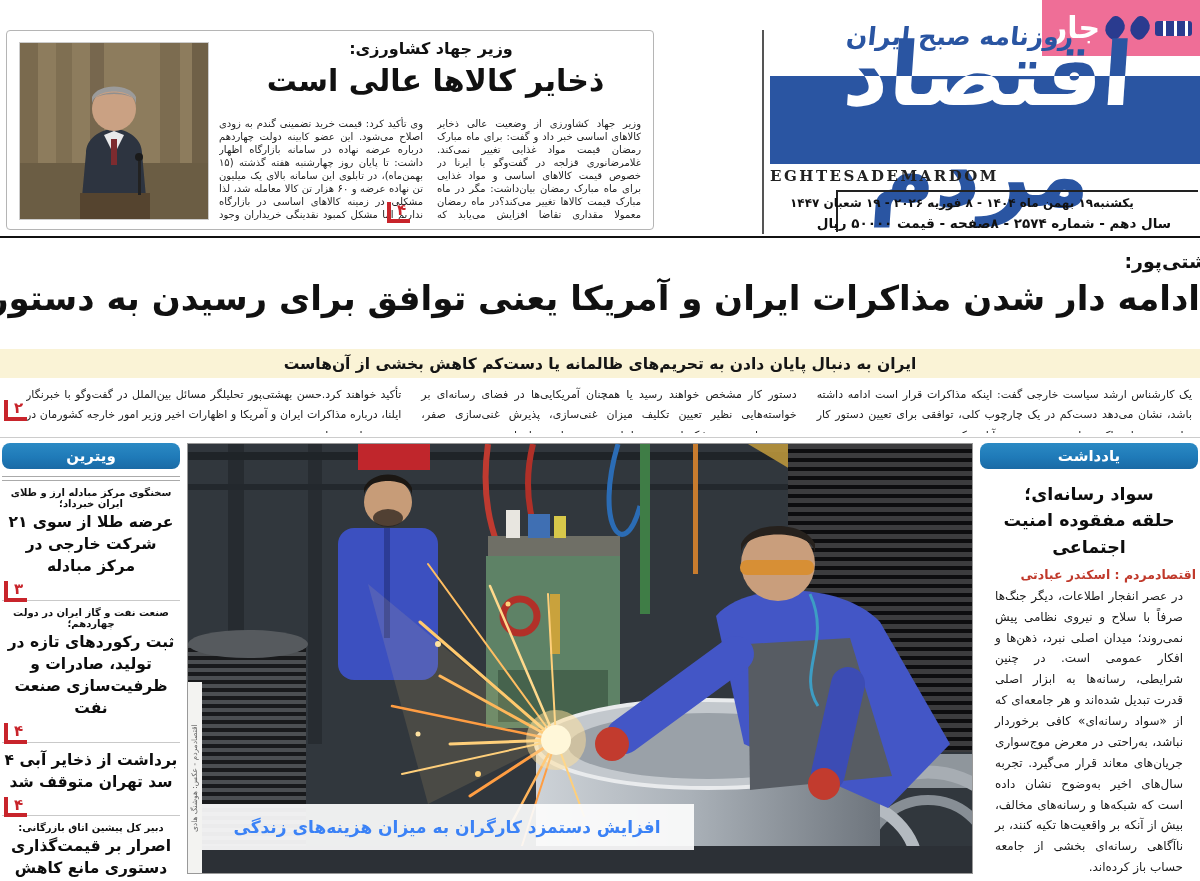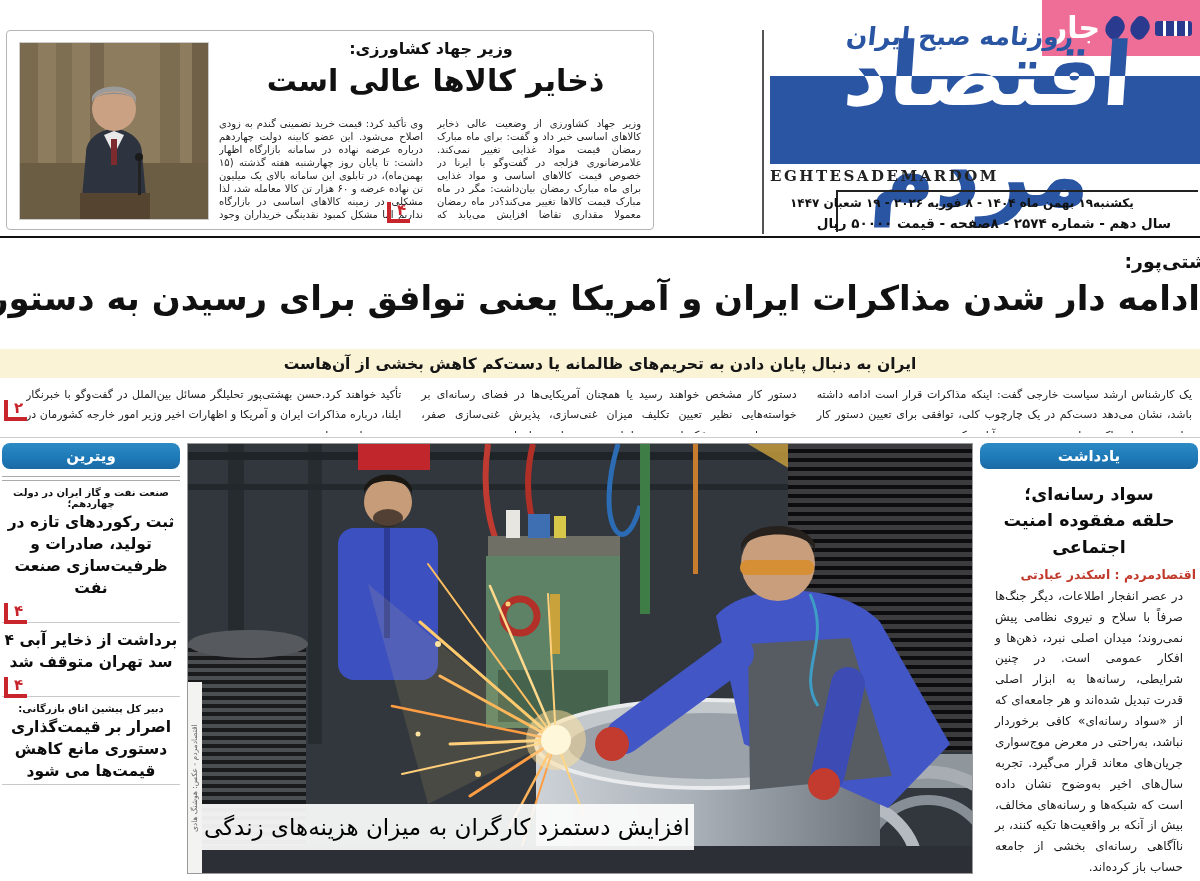--- a/index.html
+++ b/index.html
@@ -60,21 +60,21 @@
   .dbl{border-top:1px solid #aaa;border-bottom:1px solid #aaa;height:3px;margin:7px 0 0;}
   .sb-item{position:relative;padding:6px 2px 2px;border-bottom:1px solid #c9c9c9;}
   .sb-kicker{font-size:10px;font-weight:700;text-align:center;color:#111;margin-bottom:2px;}
   .sb-head{font-size:15.5px;font-weight:800;text-align:center;line-height:1.42;color:#0d0d0d;}
   .sb-item .pmark{margin:0 0 0 0;float:left;position:relative;bottom:-4px;}
   .sb-item::after{content:"";display:block;clear:both;}
   
   .photo{position:absolute;left:187px;top:443px;width:786px;height:431px;border:1px solid #999;
          box-sizing:border-box;overflow:hidden;direction:ltr;background:#2f353b;}
   .caption{position:absolute;left:12px;top:360px;width:494px;height:46px;background:rgba(252,252,252,.93);
-           display:flex;align-items:center;justify-content:center;font-size:23px;font-weight:400;color:#000000;direction:rtl;}
+           display:flex;align-items:center;justify-content:center;font-size:17px;font-weight:700;color:#3b82f6;direction:rtl;}
   .credit{position:absolute;left:0;top:238px;width:14px;height:192px;background:#f3f3f1;color:#666;
           font-size:7.5px;writing-mode:vertical-rl;transform:rotate(180deg);text-align:center;line-height:14px;direction:rtl;}
   
   .note{position:absolute;left:980px;top:443px;width:218px;height:437px;overflow:hidden;}
   .ntitle{font-size:17.5px;font-weight:800;text-align:center;line-height:1.5;color:#0d0d0d;}
   .ntitle.first{margin-top:12px;}
   .nbyline{color:#c0392b;font-size:12.5px;font-weight:800;margin:7px 2px 4px;text-align:right;}
   .note p{margin:0 15px 2px;font-size:12px;line-height:1.74;text-align:justify;color:#1a1a1a;}
 </style>
 </head>
@@ -144,20 +144,25 @@
     <div class="lead-col">دستور کار مشخص خواهند رسید یا همچنان آمریکایی‌ها در فضای رسانه‌ای بر خواسته‌هایی نظیر تعیین تکلیف میزان غنی‌سازی، پذیرش غنی‌سازی صفر، محدودسازی برد موشک‌ها و عدم مداخله در موضوعات منطقه‌ای</div>
     <div class="lead-col">تأکید خواهند کرد.حسن بهشتی‌پور تحلیلگر مسائل بین‌الملل در گفت‌وگو با خبرنگار ایلنا، درباره مذاکرات ایران و آمریکا و اظهارات اخیر وزیر امور خارجه کشورمان در خصوص اهمیت‌دار بودن...</div>
   </div>
   <span class="pmark lead-mark"><span>۲</span></span>
   <div class="gray-rule"></div>
 
   <div class="sidebar">
     <div class="tab">ویترین</div>
     <div class="dbl"></div>
 
+    <div class="sb-item">
+      <div class="sb-kicker">سخنگوی مرکز مبادله ارز و طلای ایران خبرداد؛</div>
+      <div class="sb-head">عرضه طلا از سوی ۲۱ شرکت خارجی در مرکز مبادله</div>
+      <span class="pmark"><span>۳</span></span>
+    </div>
     <div class="sb-item">
       <div class="sb-kicker">صنعت نفت و گاز ایران در دولت چهاردهم؛</div>
       <div class="sb-head">ثبت رکوردهای تازه در تولید، صادرات و ظرفیت‌سازی صنعت نفت</div>
       <span class="pmark"><span>۴</span></span>
     </div>
     <div class="sb-item">
       <div class="sb-head">برداشت از ذخایر آبی ۴ سد تهران متوقف شد</div>
       <span class="pmark"><span>۴</span></span>
     </div>
     <div class="sb-item">

